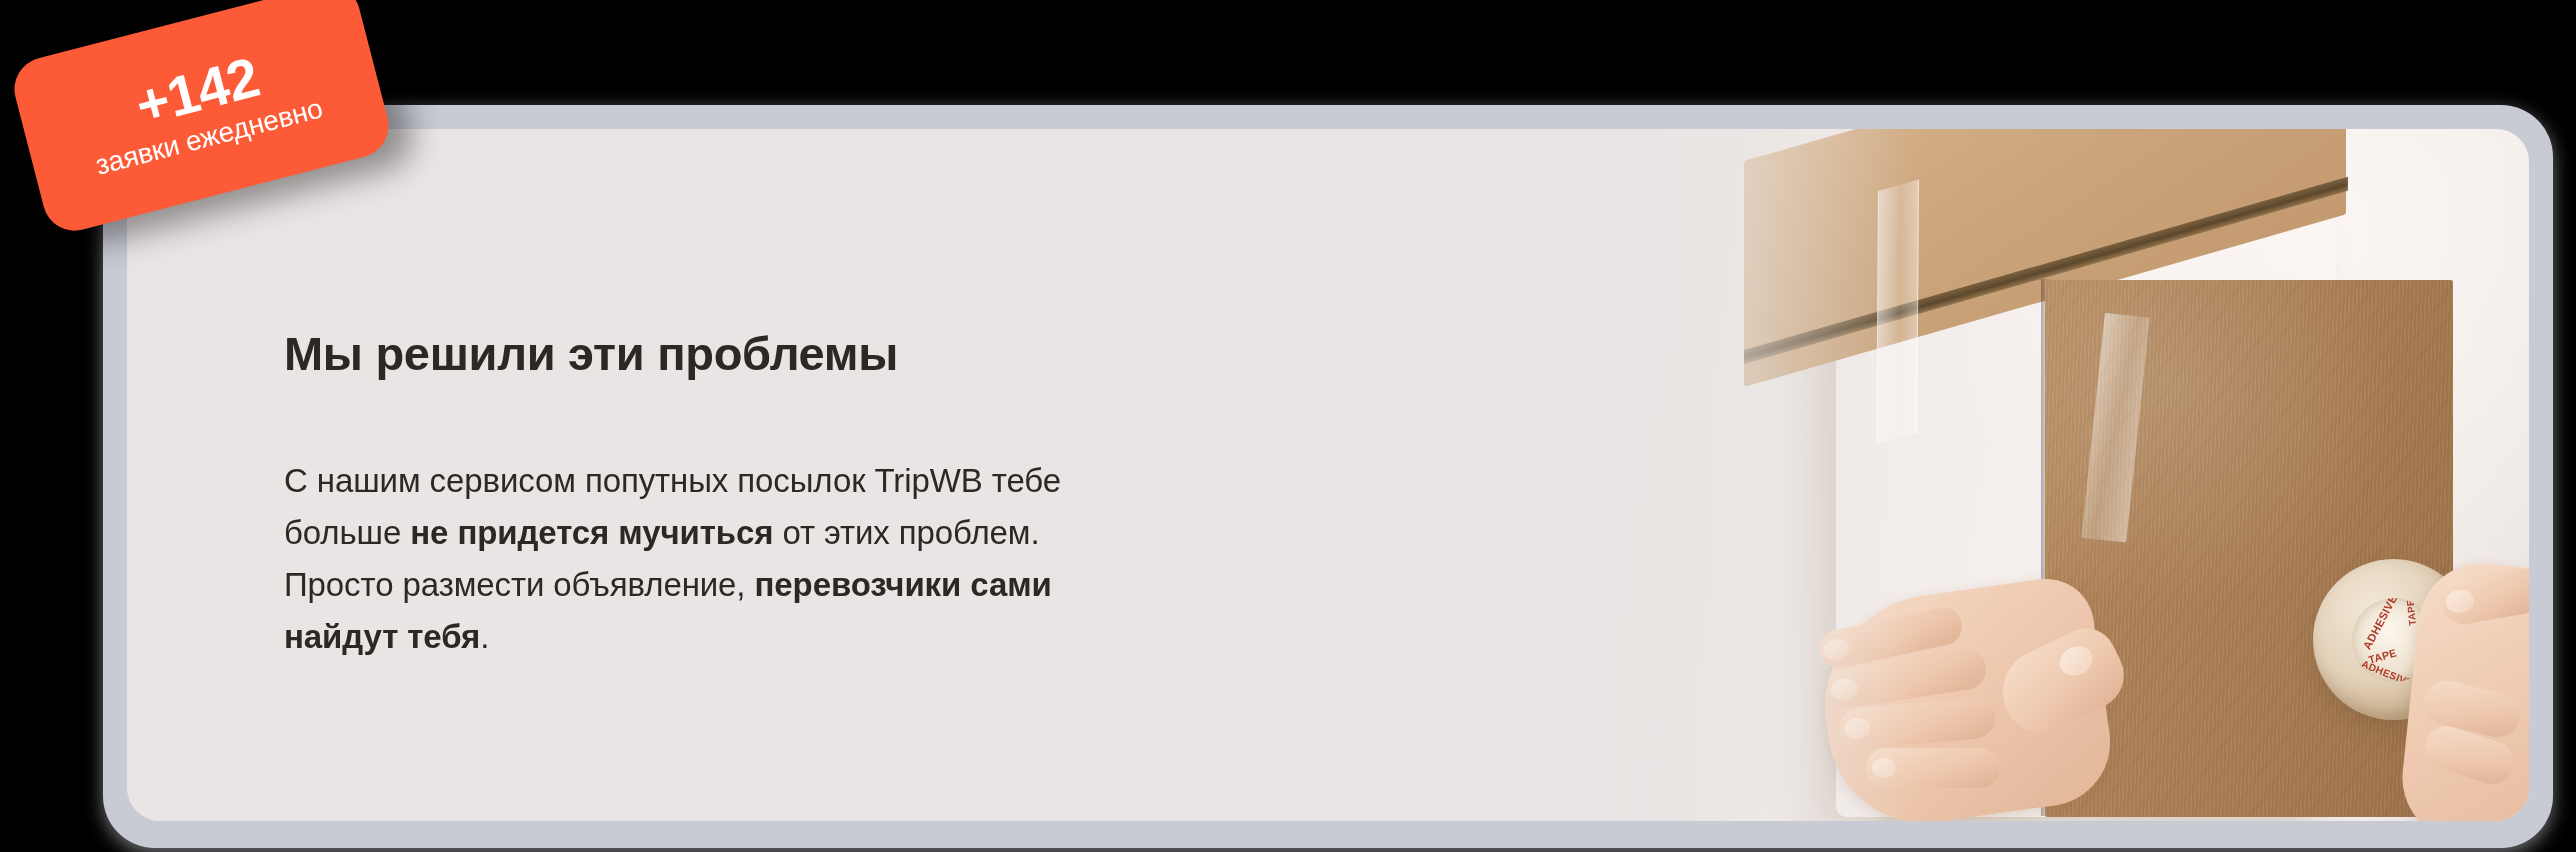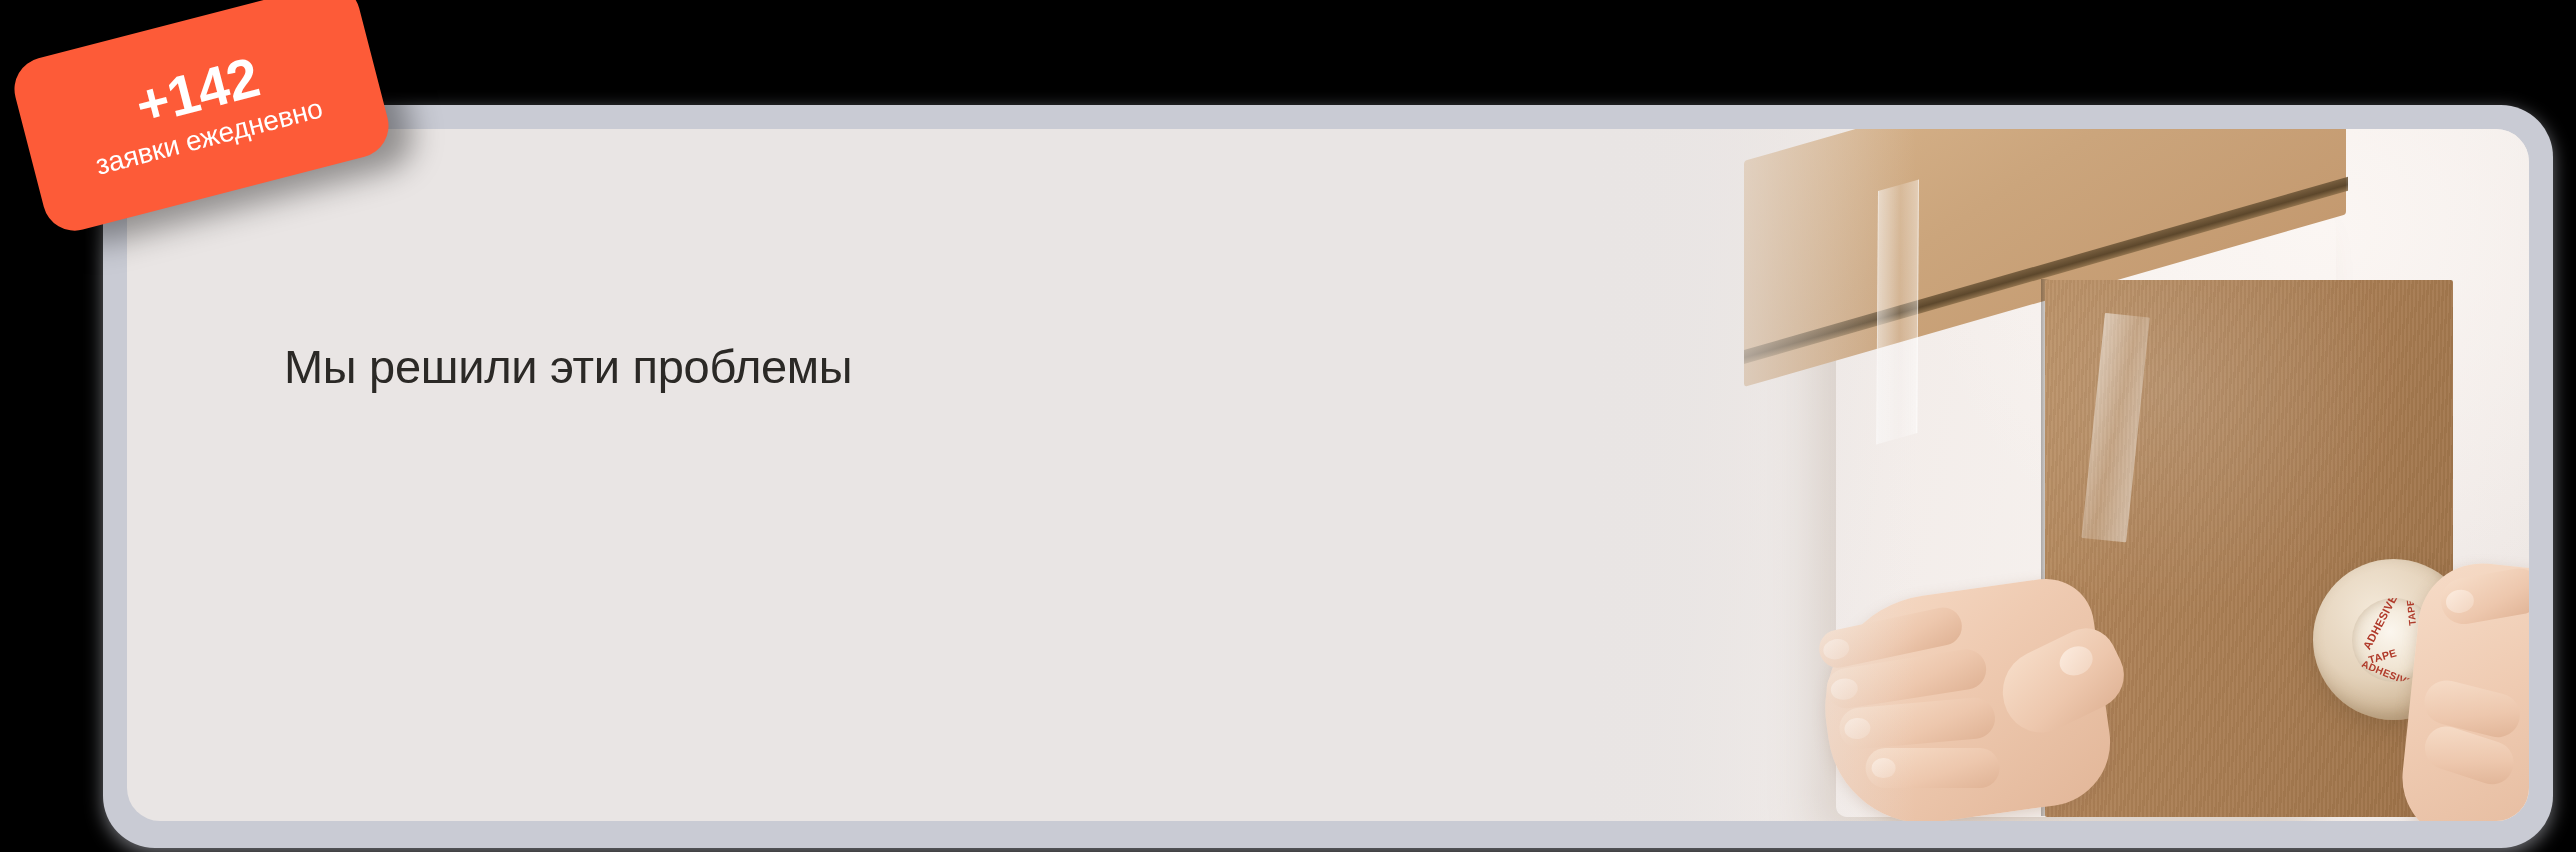--- a/index.html
+++ b/index.html
@@ -244,23 +244,23 @@
     position: absolute;
     left: 157px;
     top: 0;
     width: 1021px;
     height: 100%;
     z-index: 20;
   }
   .title {
     position: absolute;
     left: 0;
-    top: 213px;
+    top: 200px;
     font-size: 47px;
-    font-weight: normal;
+    font-weight: bold;
     color: #2B2926;
     letter-spacing: -0.3px;
     line-height: 1.05;
     white-space: nowrap;
   }
   .body-copy {
     position: absolute;
     left: 0;
     top: 326px;
     width: 801px;
@@ -364,20 +364,23 @@
             <div class="finger fr2"></div>
             <div class="finger fr3"></div>
           </div>
         </div>
 
         <div class="photo-fade"></div>
       </div>
 
       <div class="content">
         <div class="title">Мы решили эти проблемы</div>
+        <div class="body-copy">
+          <span>С нашим сервисом попутных посылок TripWB тебе больше </span><b>не придется мучиться</b><span> от этих проблем. Просто размести объявление, </span><b>перевозчики сами найдут тебя</b><span>.</span>
+        </div>
       </div>
 
     </div>
   </div>
 
   <div class="badge">
     <div class="badge-count">+142</div>
     <div class="badge-caption">заявки ежедневно</div>
   </div>
 

